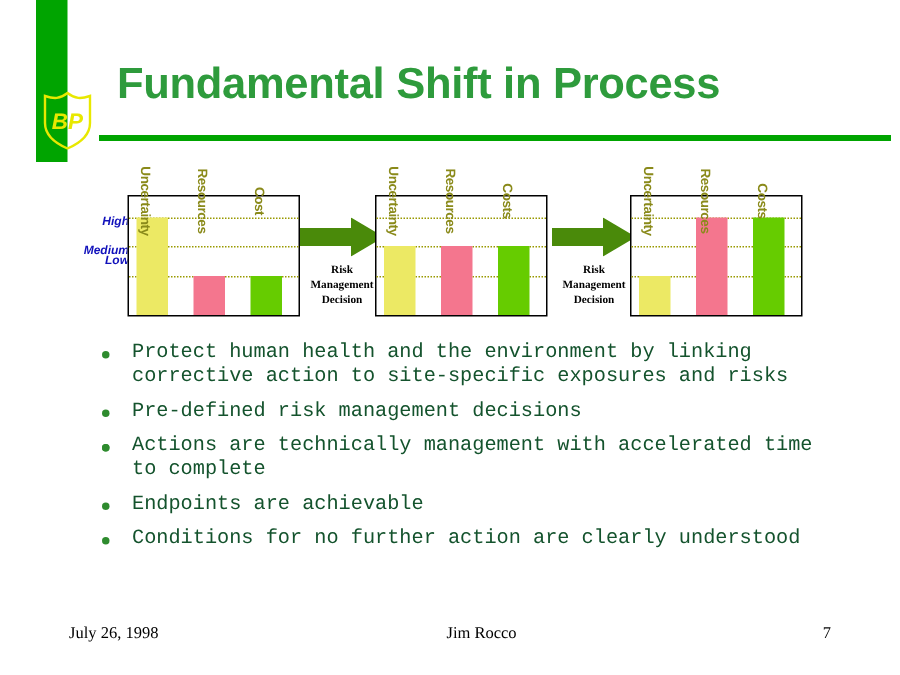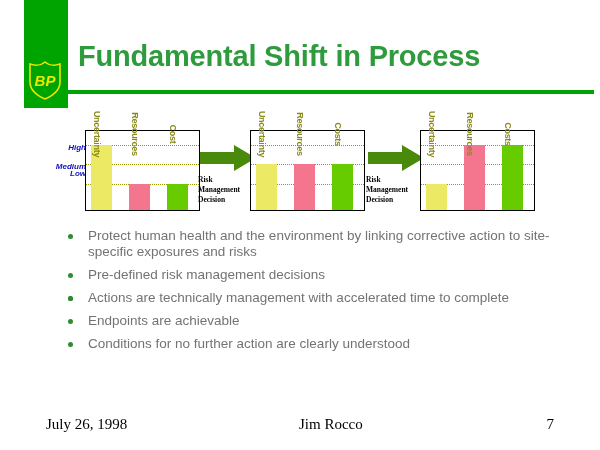--- a/index.html
+++ b/index.html
@@ -13,21 +13,21 @@
     position: relative;
     overflow: hidden;
     font-family: "Liberation Serif", serif;
   }
 
   
   .logo-bar {
     position: absolute;
     left: 24px;
     top: 0;
-    width: 44px;
+    width: 21px;
     height: 108px;
     background: #00a400;
   }
   .bp-shield {
     position: absolute;
     left: 4px;
     top: 58px;
     width: 34px;
     height: 42px;
   }
@@ -136,41 +136,42 @@
     left: 2px;
     top: 0;
     width: 56px;
     height: 26px;
   }
   .arrow-caption {
     position: absolute;
     left: 0;
     top: 30px;
     width: 60px;
+    text-align: center;
     font-family: "Liberation Serif", serif;
     font-size: 7.5px;
     font-weight: bold;
     color: #000000;
     line-height: 10px;
   }
 
   
   .bullets {
     position: absolute;
     left: 64px;
     top: 228px;
     width: 500px;
   }
   .bullet-row {
     position: relative;
     padding-left: 24px;
     margin-bottom: 7px;
-    font-family: Liberation Sans, sans-serif;
+    font-family: Liberation Mono, monospace;
     font-size: 13.5px;
-    color: #737373;
+    color: #14532d;
     line-height: 16px;
   }
   .bullet-dot {
     position: absolute;
     left: 4px;
     top: 6px;
     width: 5px;
     height: 5px;
     border-radius: 50%;
     background: #2e8b2e;
@@ -179,21 +180,21 @@
   
   .footer {
     position: absolute;
     left: 46px;
     top: 416px;
     width: 508px;
     display: flex;
     justify-content: space-between;
     align-items: baseline;
     font-family: "Liberation Serif", serif;
-    font-size: 15px;
+    font-size: 11px;
     color: #000000;
   }
   .footer .f-center { position: relative; left: -6px; }
 </style>
 </head>
 <body>
 
 <div class="logo-bar">
   <svg class="bp-shield" viewBox="0 0 34 42">
     <path d="M2 6 L2 24 C2 33 10 38 17 41 C24 38 32 33 32 24 L32 6 C26 8 22 8 17 4 C12 8 8 8 2 6 Z" fill="none" stroke="#e8e800" stroke-width="1.6"></path>

